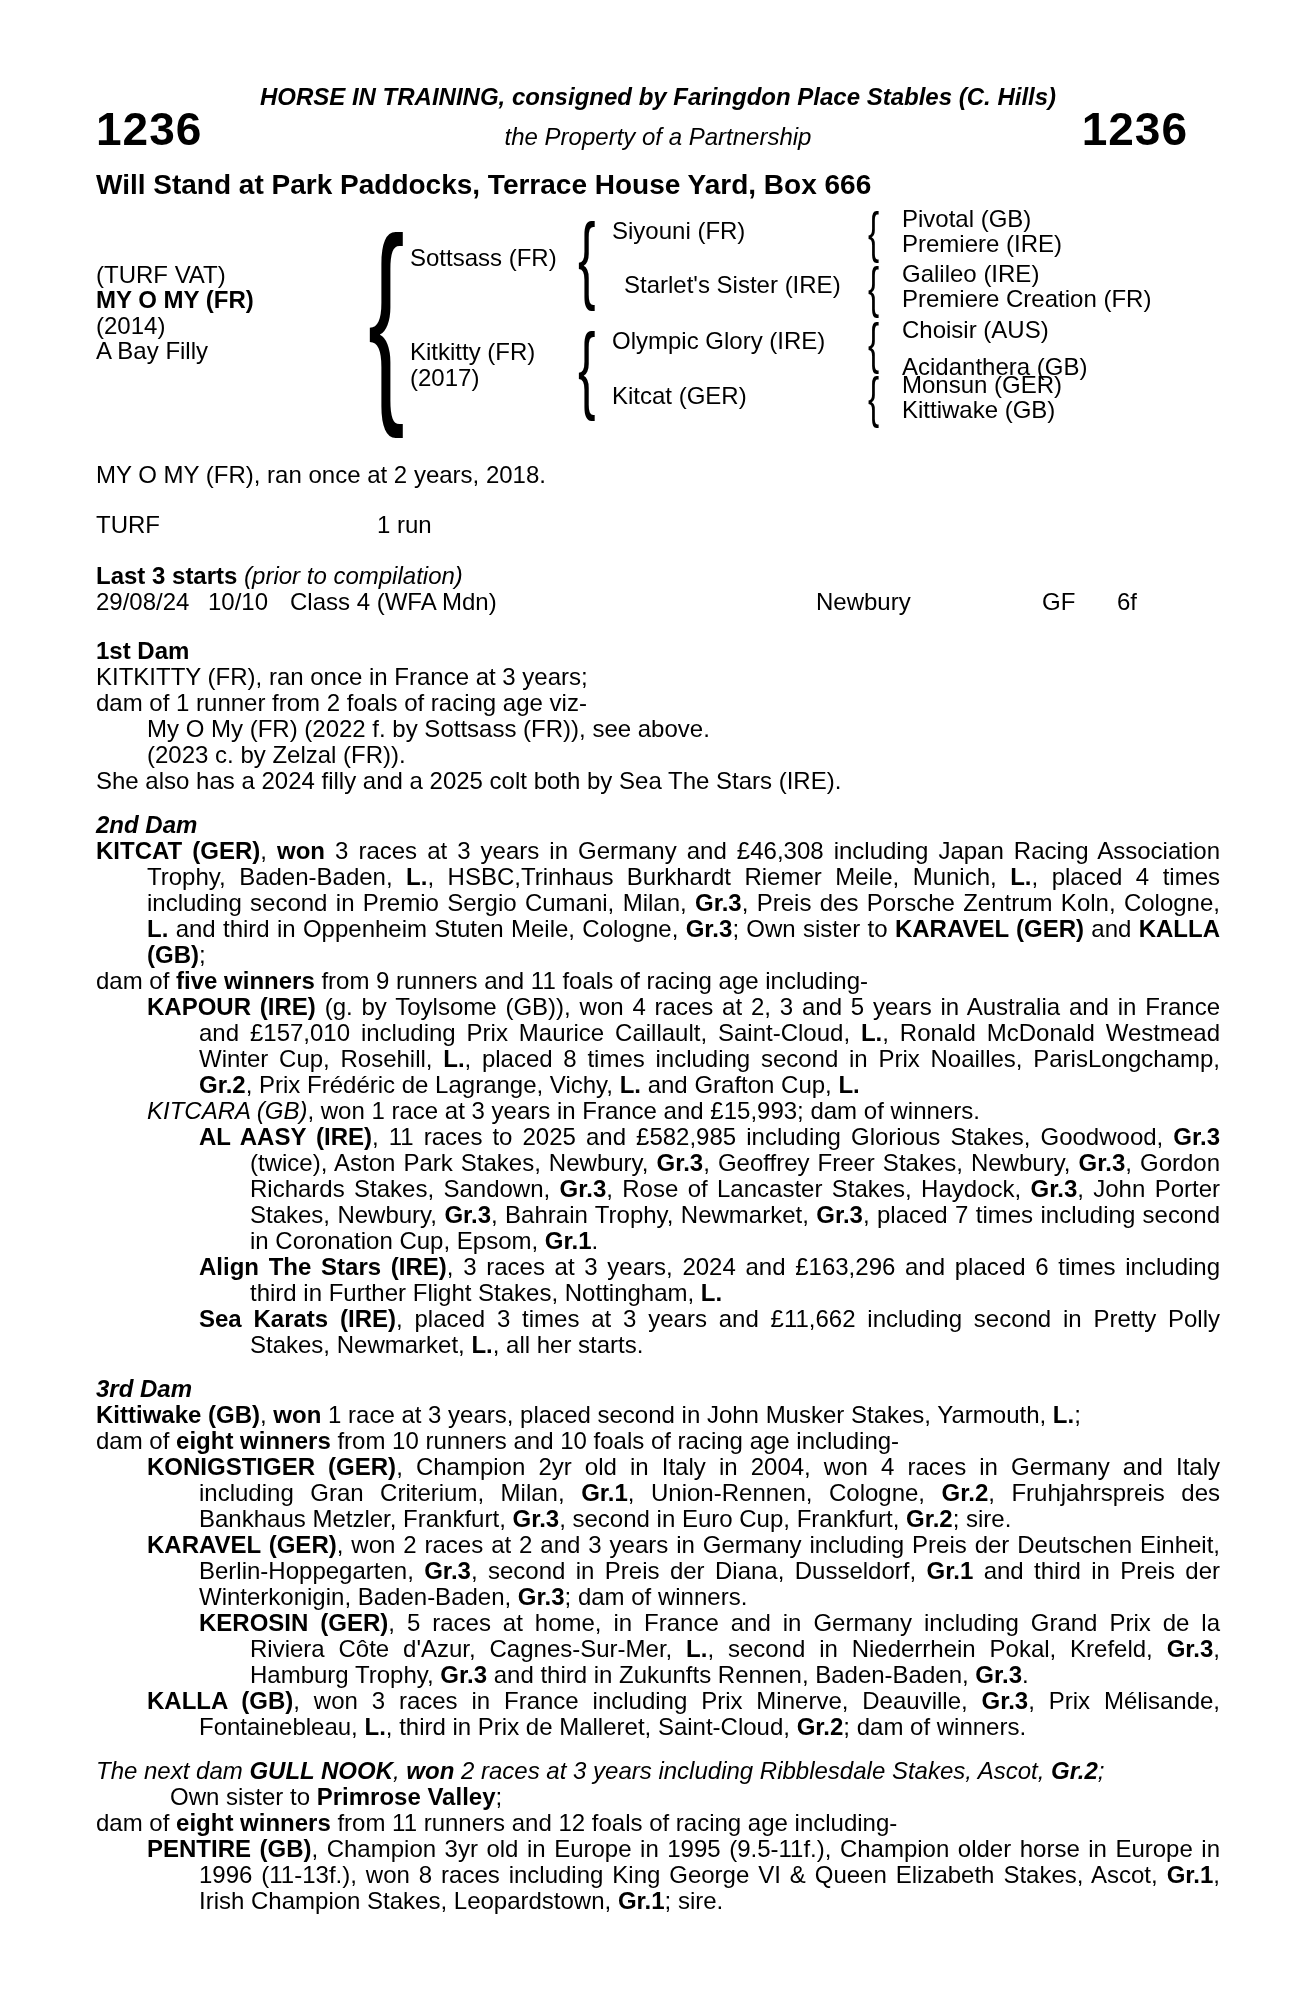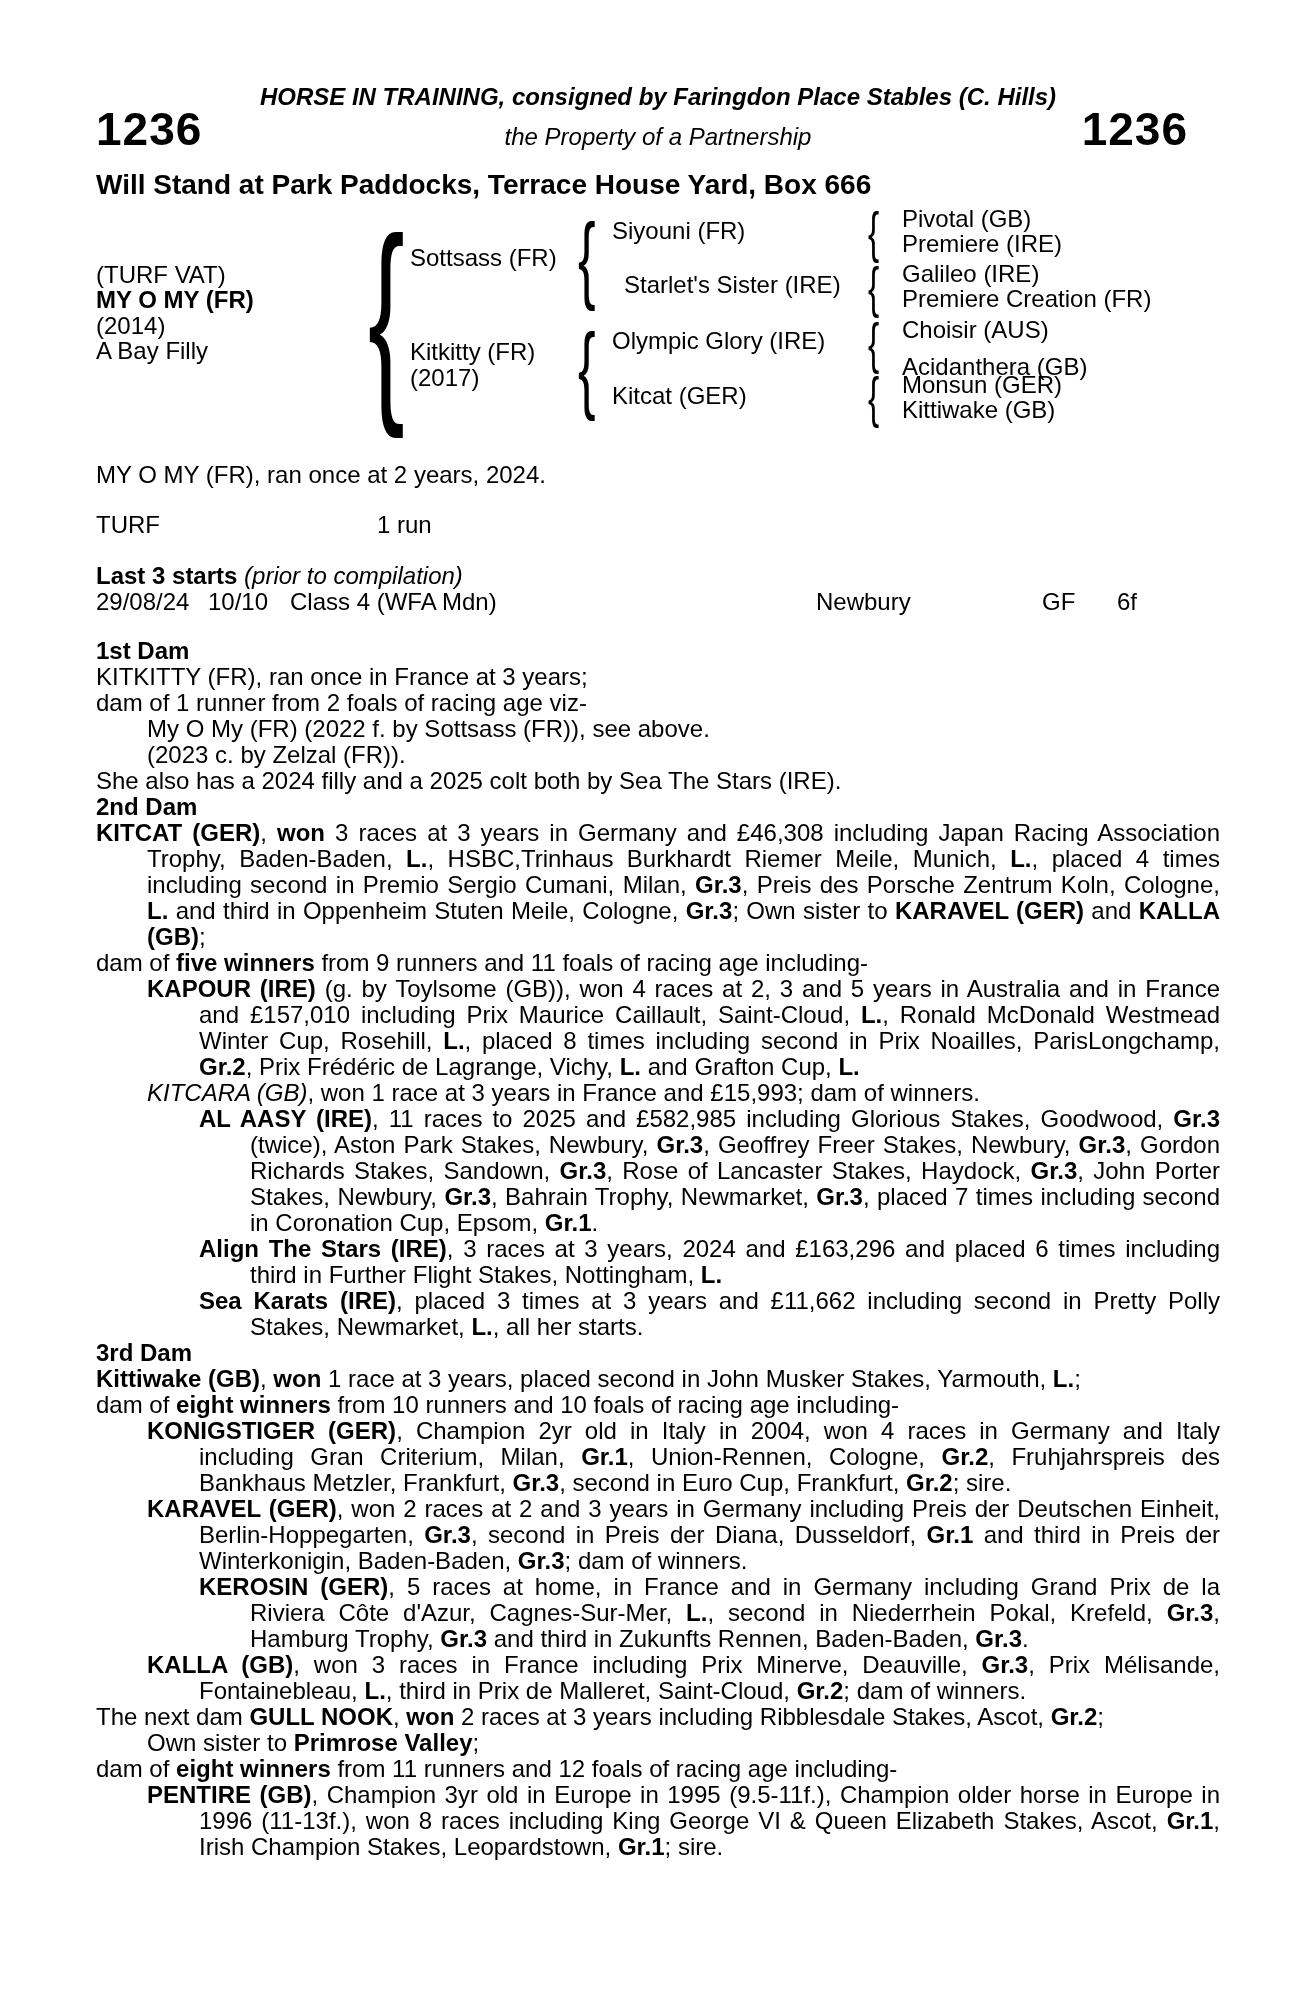--- a/index.html
+++ b/index.html
@@ -14,22 +14,22 @@
   .bold{font-weight:bold;}
   .lot{font-size:46px;line-height:46px;font-weight:bold;letter-spacing:1px;}
   .stand{font-size:28px;line-height:30px;font-weight:bold;}
   .brace{line-height:1;transform-origin:0 0;font-weight:400;}
   .flow{position:absolute;left:96px;top:638px;width:1124px;}
   .para{text-align:justify;}
   .h{font-weight:bold;}
   .p0{padding-left:51px;text-indent:-51px;}
   .p1{margin-left:51px;padding-left:52px;text-indent:-52px;}
   .p2{margin-left:103px;padding-left:51px;text-indent:-51px;}
-  .cont{margin-left:51px;}
-  .mt{}
+  .cont{margin-left:74px;}
+  .mt{margin-top:18px;font-style:italic;}
 </style>
 </head>
 <body>
 
 <div class="page">
 
   <div class="centerline italic" style="top:84px;font-weight:bold;">HORSE IN TRAINING, consigned by Faringdon Place Stables (C. Hills)</div>
   <div class="abs lot" style="left:96px;top:106px;">1236</div>
   <div class="centerline italic" style="top:124px;">the Property of a Partnership</div>
   <div class="abs lot" style="right:127px;top:106px;">1236</div>
@@ -64,21 +64,21 @@
     <span class="abs" style="left:902px;top:231px;">Premiere (IRE)</span>
     <span class="abs" style="left:902px;top:261px;">Galileo (IRE)</span>
     <span class="abs" style="left:902px;top:286px;">Premiere Creation (FR)</span>
     <span class="abs" style="left:902px;top:317px;">Choisir (AUS)</span>
     <span class="abs" style="left:902px;top:354px;">Acidanthera (GB)</span>
     <span class="abs" style="left:902px;top:372px;">Monsun (GER)</span>
     <span class="abs" style="left:902px;top:397px;">Kittiwake (GB)</span>
   </div>
 
   <div>
-    <span class="abs" style="left:96px;top:462px;">MY O MY (FR), ran once at 2 years, 2024.</span>
+    <span class="abs" style="left:96px;top:462px;">MY O MY (FR), ran once at 2 years, 2018.</span>
     <span class="abs" style="left:96px;top:512px;">TURF</span>
     <span class="abs" style="left:377px;top:512px;">1 run</span>
 
     <span class="abs" style="left:96px;top:563px;">
       <span class="bold">Last 3 starts</span>
       <span class="italic">(prior to compilation)</span>
     </span>
 
     <div>
       <span class="abs" style="left:96px;top:589px;">29/08/24</span>

